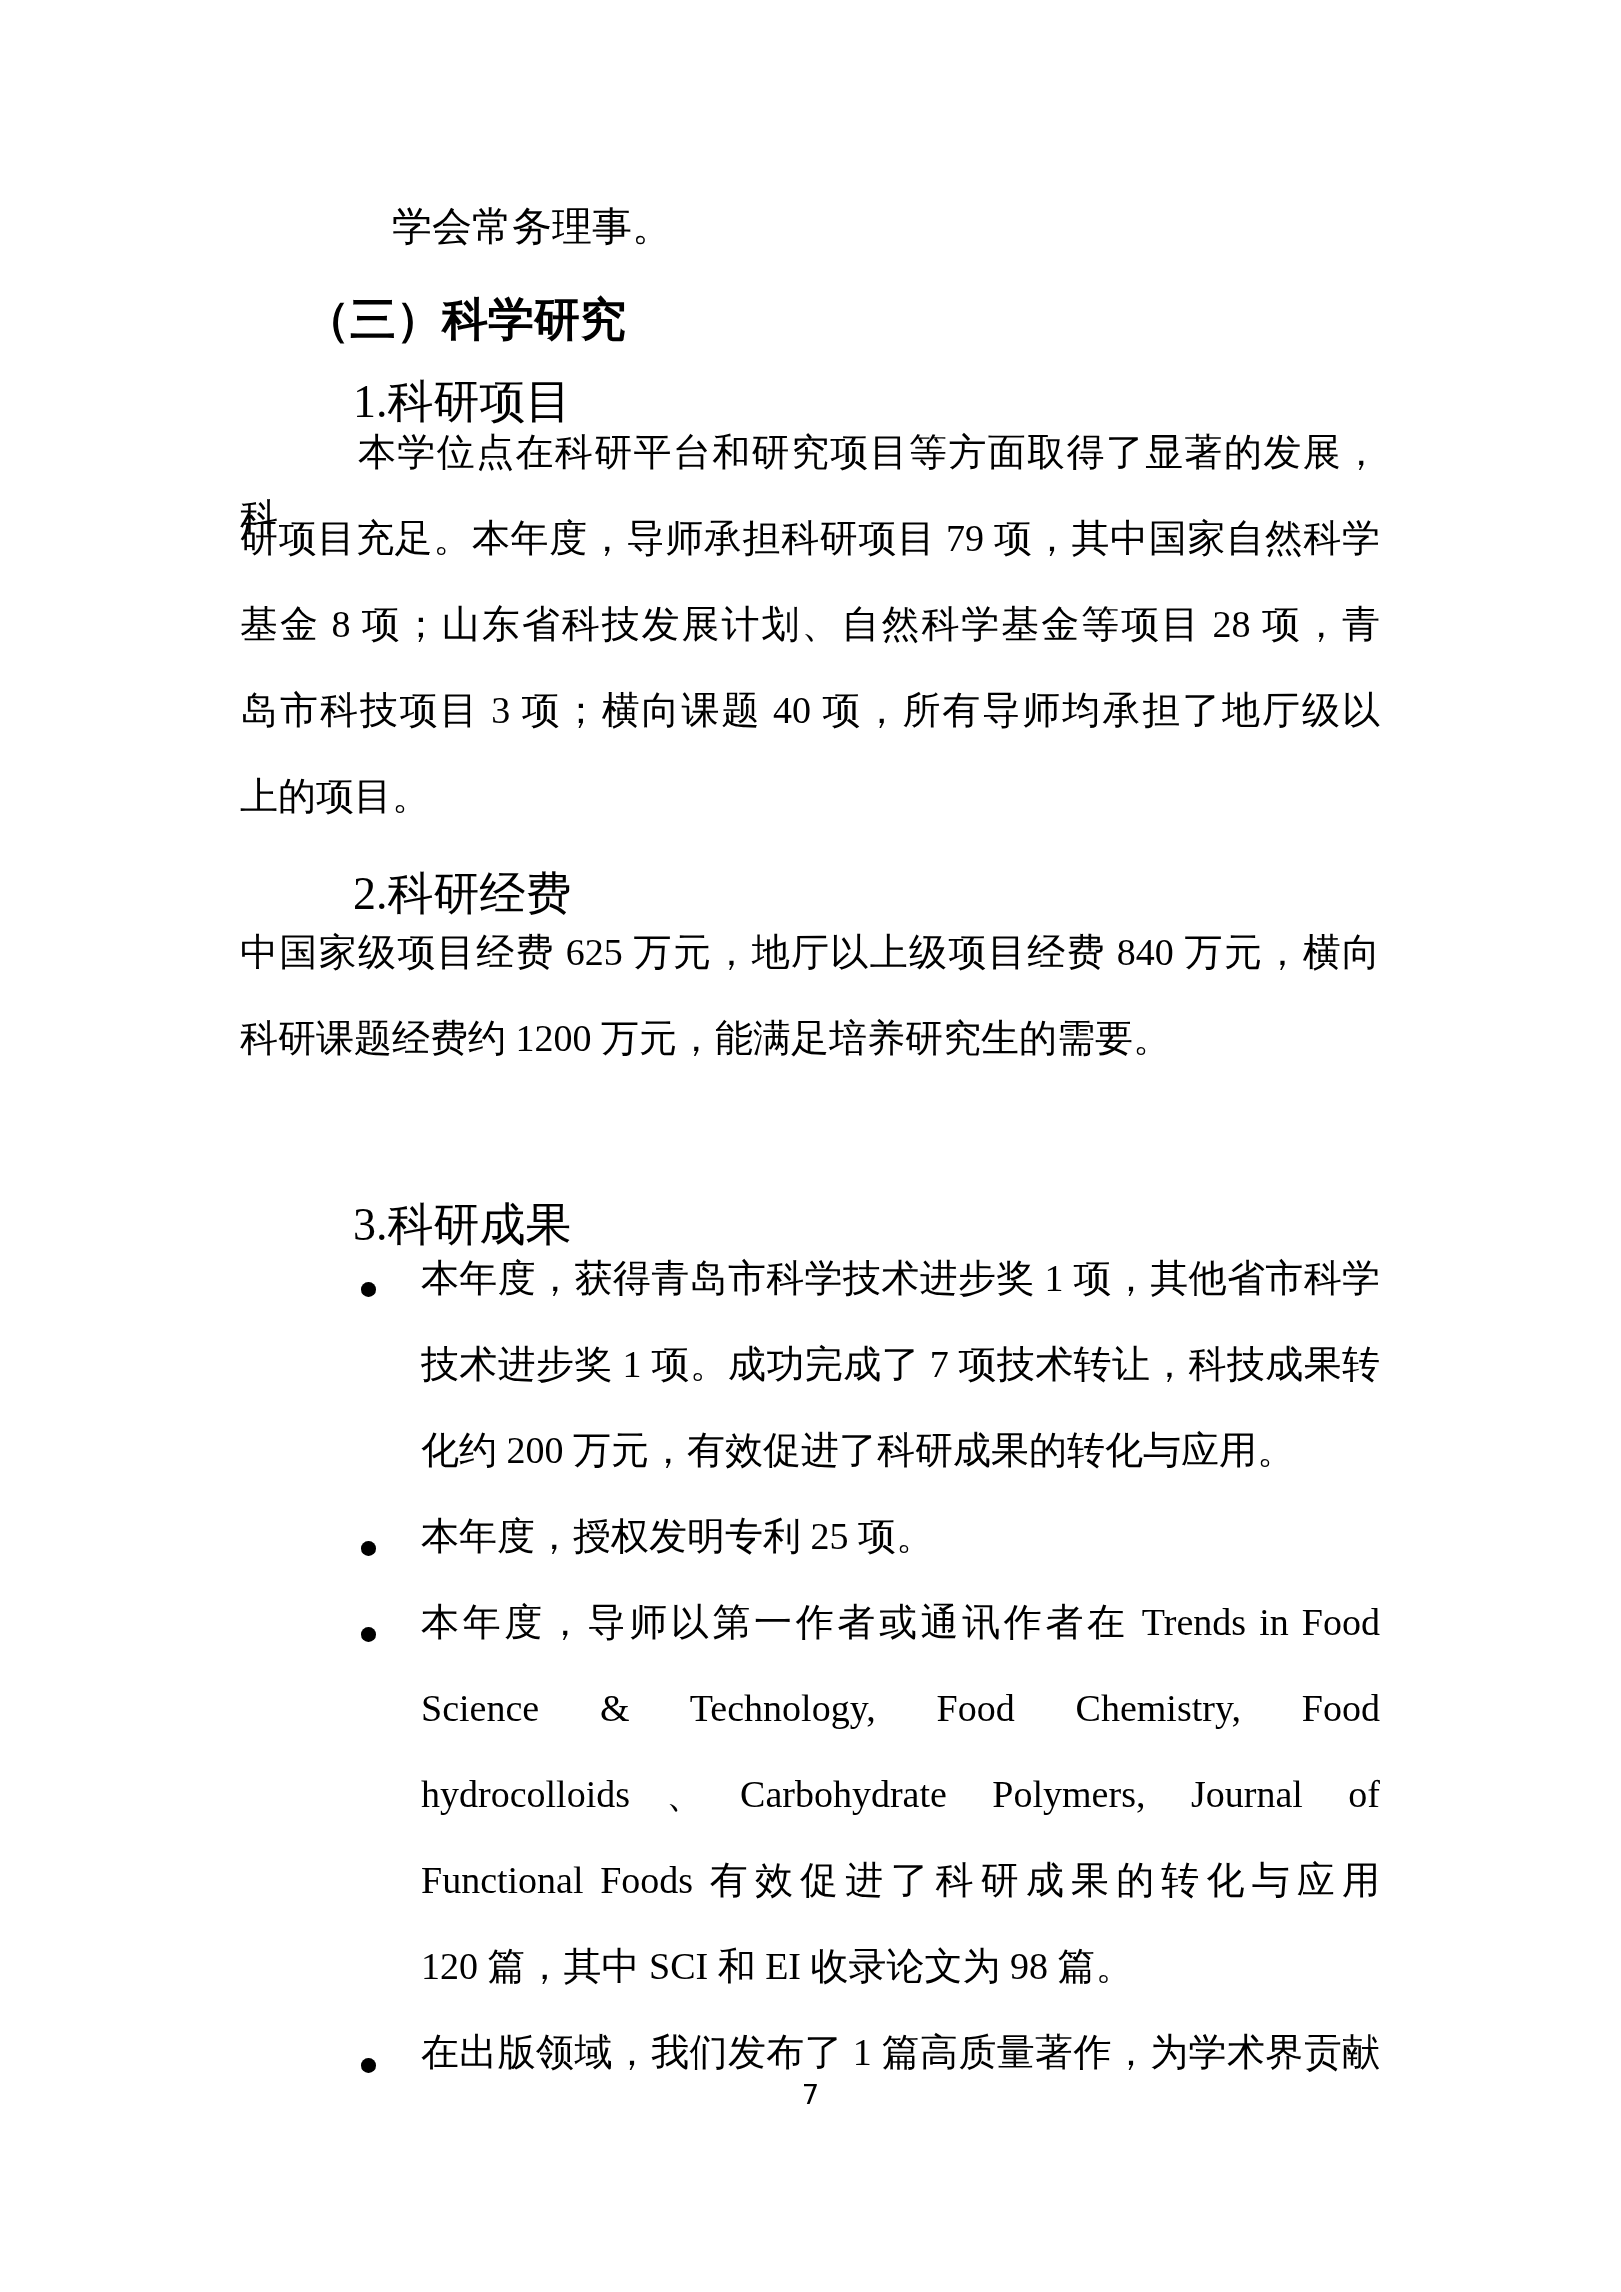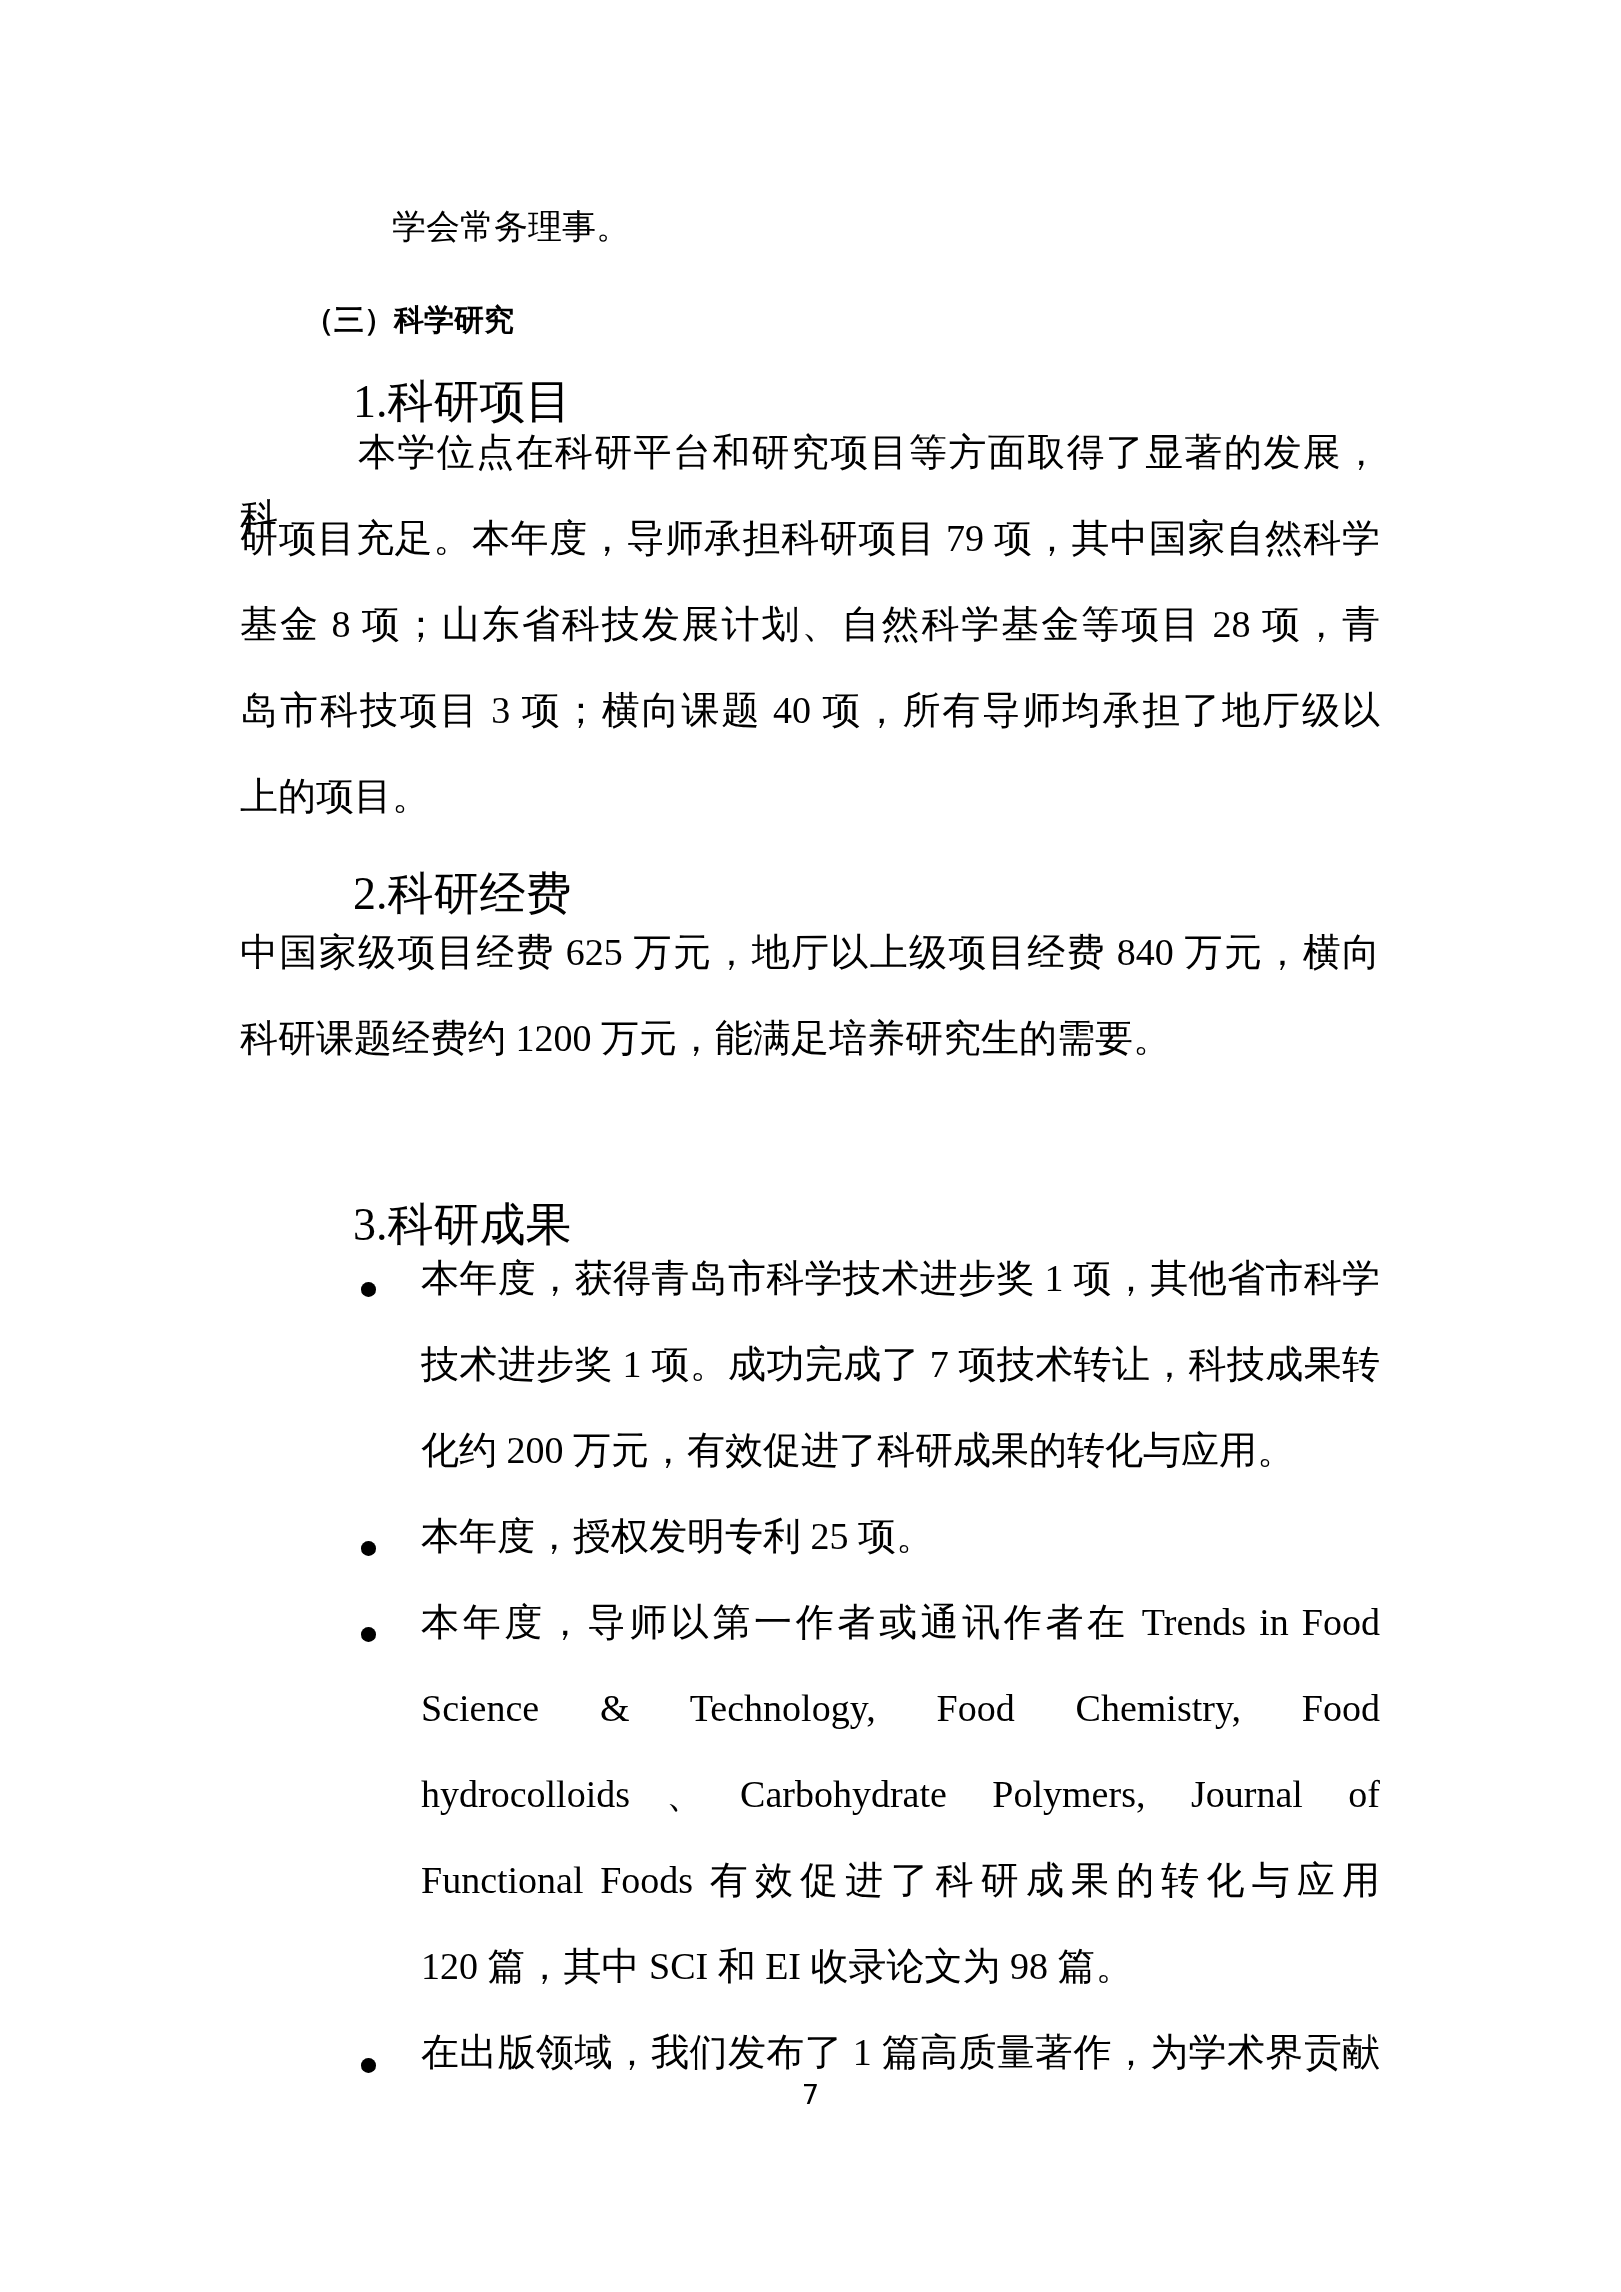--- a/index.html
+++ b/index.html
@@ -35,39 +35,39 @@
   }
   .j {
     text-align: justify;
     text-align-last: justify;
   }
   .ind { text-indent: 118px; }
   .sec-heading {
     position: absolute;
     left: 304px;
     margin: 0;
-    font-size: 30px;
+    font-size: 46px;
     font-weight: bold;
     line-height: 86px;
     height: 86px;
     white-space: nowrap;
   }
   .sub-title {
     position: absolute;
     left: 353px;
     font-size: 46px;
     line-height: 86px;
     height: 86px;
     white-space: nowrap;
   }
   .cont-line {
     position: absolute;
     left: 392px;
     width: 988px;
-    font-size: 34px;
+    font-size: 40px;
     line-height: 86px;
     height: 86px;
     white-space: nowrap;
   }
   .bullet-dot {
     position: absolute;
     left: 361px;
     width: 14.7px;
     height: 14.7px;
     border-radius: 50%;

